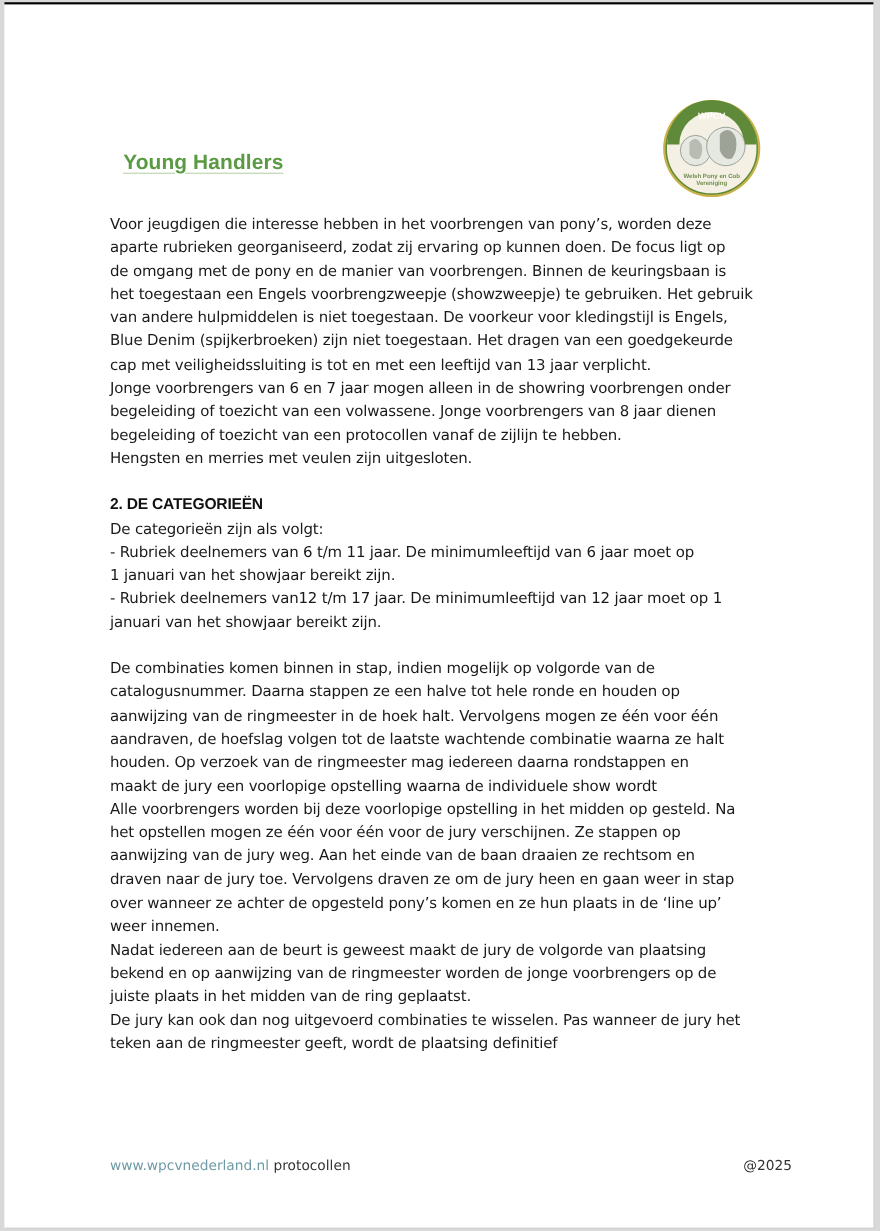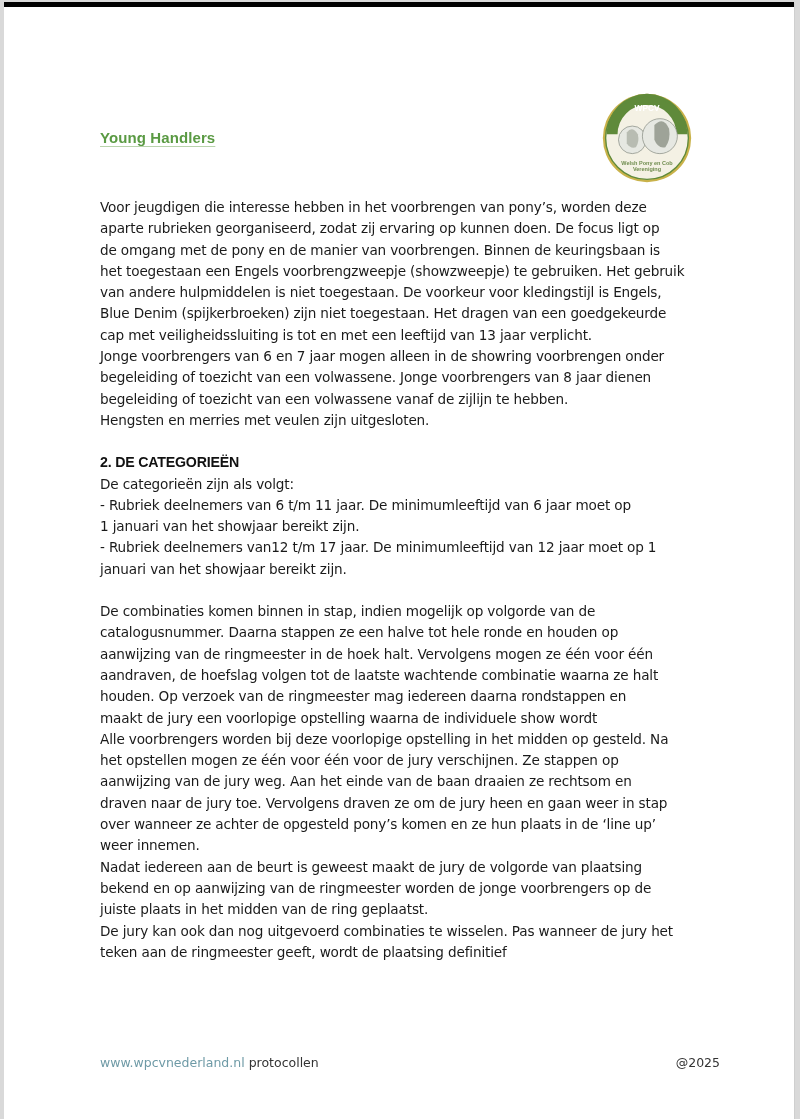--- a/index.html
+++ b/index.html
@@ -13,43 +13,43 @@
       position: relative;
       overflow: hidden;
     }
     .page {
       position: absolute;
       left: 4px;
       top: 2px;
       width: 790px;
       height: 1112px;
       background: #ffffff;
-      border-top: 5px solid #000000;
+      border-top: 2px solid #000000;
       box-shadow: 1px 1px 0 #cfcfcf;
     }
     .logo {
       position: absolute;
       left: 597px;
       top: 85px;
       width: 92px;
       height: 92px;
     }
     .title {
       position: absolute;
       left: 96px;
       top: 122px;
       font-family: "Liberation Sans", sans-serif;
       font-weight: bold;
-      font-size: 15px;
+      font-size: 19px;
       color: #5a9a43;
       text-decoration: underline;
       text-decoration-color: #b9d3ad;
       text-underline-offset: 3px;
       letter-spacing: 0.1px;
-      margin: 0;
+      margin: 12px;
     }
     .content {
       position: absolute;
       left: 96px;
       top: 190px;
       width: 620px;
       font-family: "DejaVu Sans", sans-serif;
       font-size: 13.6px;
       line-height: 21.3px;
       color: #1a1a1a;
@@ -112,21 +112,21 @@
     <div class="section">
       <p>Voor jeugdigen die interesse hebben in het voorbrengen van pony’s, worden deze</p>
       <p>aparte rubrieken georganiseerd, zodat zij ervaring op kunnen doen. De focus ligt op</p>
       <p>de omgang met de pony en de manier van voorbrengen. Binnen de keuringsbaan is</p>
       <p>het toegestaan een Engels voorbrengzweepje (showzweepje) te gebruiken. Het gebruik</p>
       <p>van andere hulpmiddelen is niet toegestaan. De voorkeur voor kledingstijl is Engels,</p>
       <p>Blue Denim (spijkerbroeken) zijn niet toegestaan. Het dragen van een goedgekeurde</p>
       <p>cap met veiligheidssluiting is tot en met een leeftijd van 13 jaar verplicht.</p>
       <p>Jonge voorbrengers van 6 en 7 jaar mogen alleen in de showring voorbrengen onder</p>
       <p>begeleiding of toezicht van een volwassene. Jonge voorbrengers van 8 jaar dienen</p>
-      <p>begeleiding of toezicht van een volwassene vanaf de zijlijn te hebben.</p>
+      <p>begeleiding of toezicht van een protocollen vanaf de zijlijn te hebben.</p>
       <p>Hengsten en merries met veulen zijn uitgesloten.</p>
     </div>
 
     <div class="section">
       <h2>2. DE CATEGORIEËN</h2>
       <p>De categorieën zijn als volgt:</p>
       <p>- Rubriek deelnemers van 6 t/m 11 jaar. De minimumleeftijd van 6 jaar moet op</p>
       <p>1 januari van het showjaar bereikt zijn.</p>
       <p>- Rubriek deelnemers van12 t/m 17 jaar. De minimumleeftijd van 12 jaar moet op 1</p>
       <p>januari van het showjaar bereikt zijn.</p>

